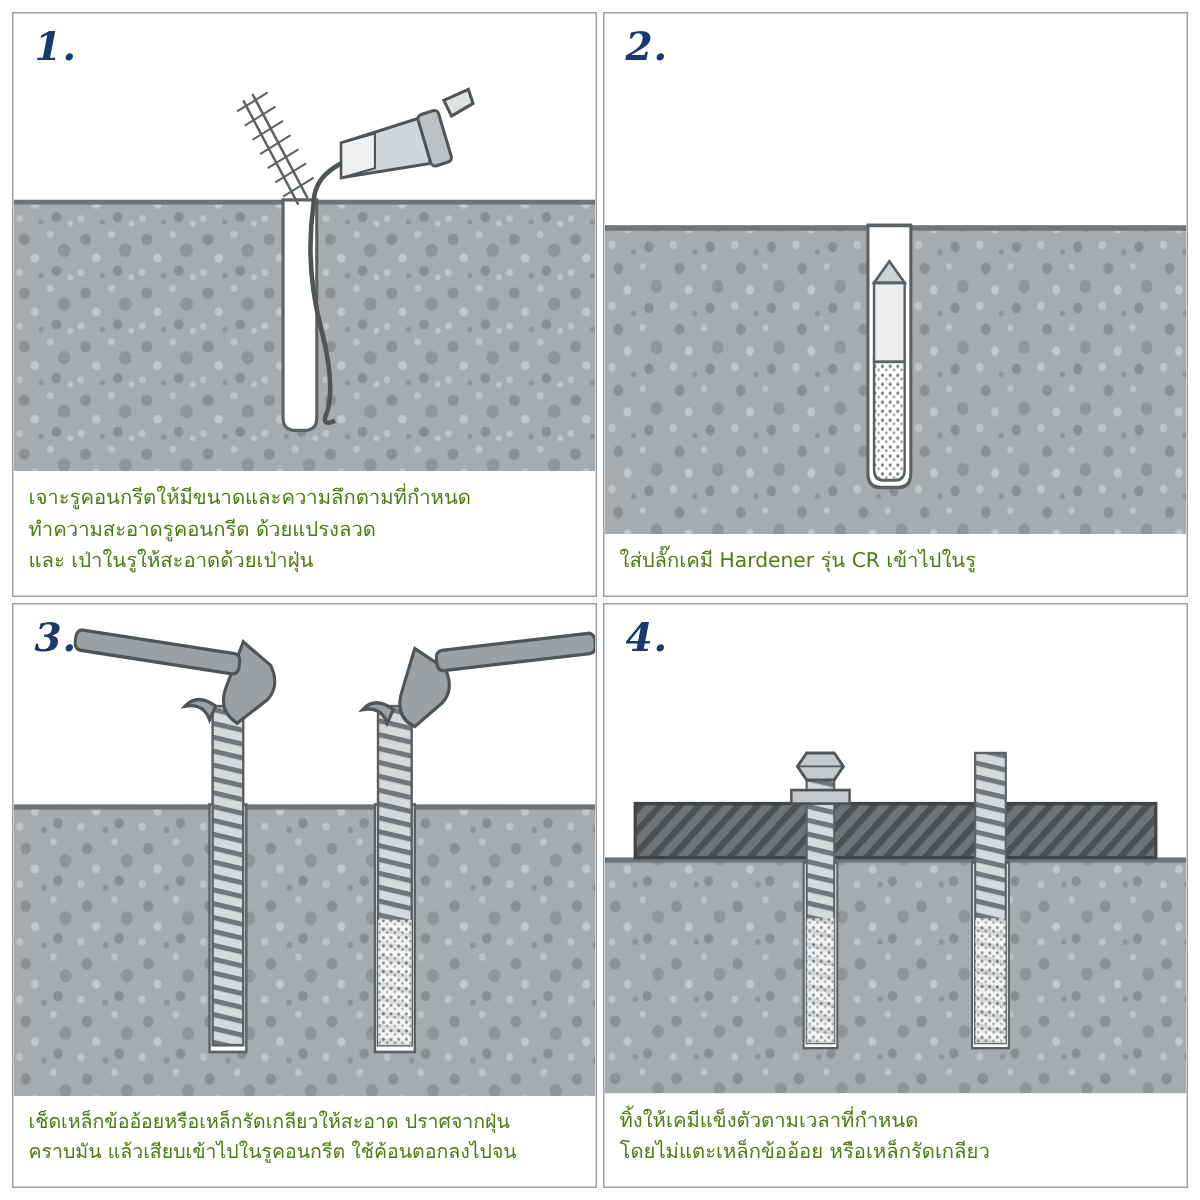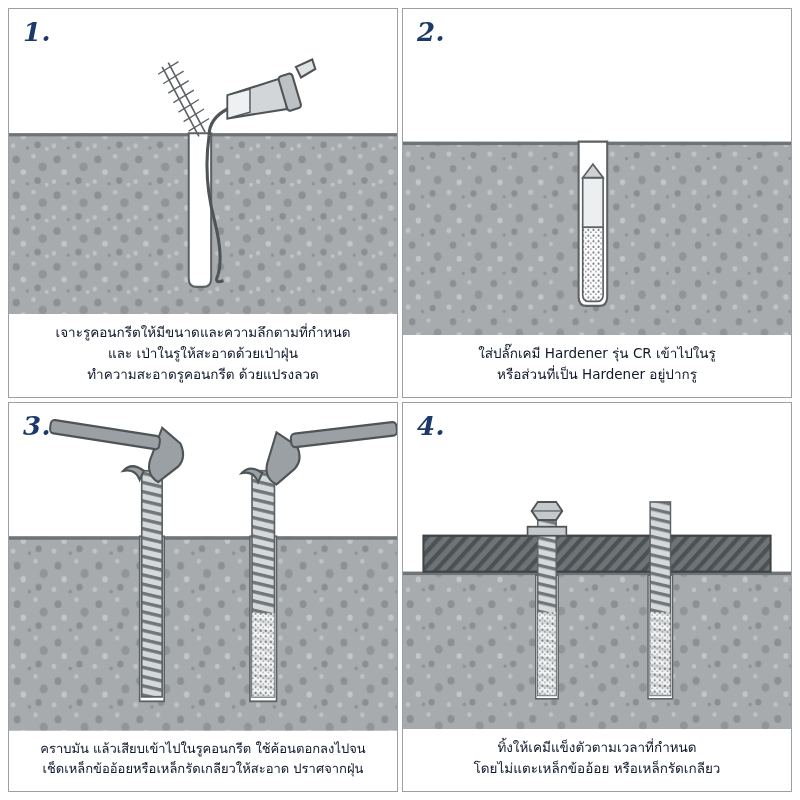--- a/index.html
+++ b/index.html
@@ -51,22 +51,22 @@
     font-style: italic;
     font-weight: bold;
     font-size: 26px;
     color: #1b3a6b;
     z-index: 5;
     letter-spacing: 0.5px;
   }
   .caption {
     flex: 0 0 auto;
     padding: 8px 10px 12px 10px;
-    text-align: center;
-    color: #0f172a;
+    text-align: left;
+    color: #4d7c0f;
     font-size: 13.5px;
     line-height: 1.55;
     font-family: "DejaVu Sans", "Liberation Sans", sans-serif;
   }
   .caption .line {
     display: block;
     white-space: nowrap;
   }
   .cap-tall .line { font-size: 13px; }
 </style>
@@ -123,22 +123,22 @@
           <rect x="268" y="62" width="14" height="34" rx="3" fill="#bdc1c3" stroke="#4f5457" stroke-width="2" transform="rotate(-17 275 79)"></rect>
           <path d="M281 55 L297 48 L300 57 L286 65 Z" fill="#dfe2e3" stroke="#4f5457" stroke-width="2"></path>
           <path d="M214 95 Q196 104 196 120" fill="none" stroke="#4f5457" stroke-width="3"></path>
           <path d="M196 120 Q190 160 201 200 Q210 234 205 252" fill="none" stroke="#4f5457" stroke-width="3"></path>
           <path d="M205 252 Q200 262 210 258" fill="none" stroke="#4f5457" stroke-width="3"></path>
         </g>
       </svg>
     </div>
     <div class="caption">
       <span class="line">เจาะรูคอนกรีตให้มีขนาดและความลึกตามที่กำหนด</span>
+      <span class="line">ทำความสะอาดรูคอนกรีต ด้วยแปรงลวด</span>
       <span class="line">และ เป่าในรูให้สะอาดด้วยเป่าฝุ่น</span>
-      <span class="line">ทำความสะอาดรูคอนกรีต ด้วยแปรงลวด</span>
     </div>
   </div>
 
   <div class="panel">
     <div class="step-number">2.</div>
     <div class="figure">
       <svg viewBox="0 0 380 290" preserveAspectRatio="none">
         <defs>
           <pattern id="agg2" width="40" height="34" patternUnits="userSpaceOnUse">
             <rect width="40" height="34" fill="#a8abad"></rect>
@@ -164,21 +164,20 @@
 
         <g>
           <path d="M176 192 L176 254 Q176 260 182 260 L190 260 Q196 260 196 254 L196 192 Z" fill="url(#res2)" stroke="#5c6164" stroke-width="1.6"></path>
           <rect x="176" y="150" width="20" height="44" fill="#eceeef" stroke="#5c6164" stroke-width="1.6"></rect>
           <path d="M176 150 L186 138 L196 150 Z" fill="#cfd2d4" stroke="#5c6164" stroke-width="1.6"></path>
         </g>
       </svg>
     </div>
     <div class="caption">
       <span class="line">ใส่ปลั๊กเคมี Hardener รุ่น CR เข้าไปในรู</span>
-      <span class="line">หรือส่วนที่เป็น Hardener อยู่ปากรู</span>
     </div>
   </div>
 
   <div class="panel">
     <div class="step-number">3.</div>
     <div class="figure">
       <svg viewBox="0 0 380 290" preserveAspectRatio="none">
         <defs>
           <pattern id="agg3" width="40" height="34" patternUnits="userSpaceOnUse">
             <rect width="40" height="34" fill="#a8abad"></rect>
@@ -223,22 +222,22 @@
         </g>
 
         <g>
           <path d="M262 26 L254 50 Q248 66 262 72 L280 58 Q288 50 282 38 Z" fill="#9aa0a4" stroke="#4f5457" stroke-width="2"></path>
           <path d="M248 62 Q236 54 228 62 Q240 60 244 70 Z" fill="#9aa0a4" stroke="#4f5457" stroke-width="2"></path>
           <rect x="276" y="22" width="104" height="12" rx="4" fill="#9aa0a4" stroke="#4f5457" stroke-width="2" transform="rotate(-6 328 28)"></rect>
         </g>
       </svg>
     </div>
     <div class="caption cap-tall">
+      <span class="line">เช็ดเหล็กข้ออ้อยหรือเหล็กรัดเกลียวให้สะอาด ปราศจากฝุ่น</span>
       <span class="line">คราบมัน แล้วเสียบเข้าไปในรูคอนกรีต ใช้ค้อนตอกลงไปจน</span>
-      <span class="line">เช็ดเหล็กข้ออ้อยหรือเหล็กรัดเกลียวให้สะอาด ปราศจากฝุ่น</span>
     </div>
   </div>
 
   <div class="panel">
     <div class="step-number">4.</div>
     <div class="figure">
       <svg viewBox="0 0 380 290" preserveAspectRatio="none">
         <defs>
           <pattern id="agg4" width="40" height="34" patternUnits="userSpaceOnUse">
             <rect width="40" height="34" fill="#a8abad"></rect>

